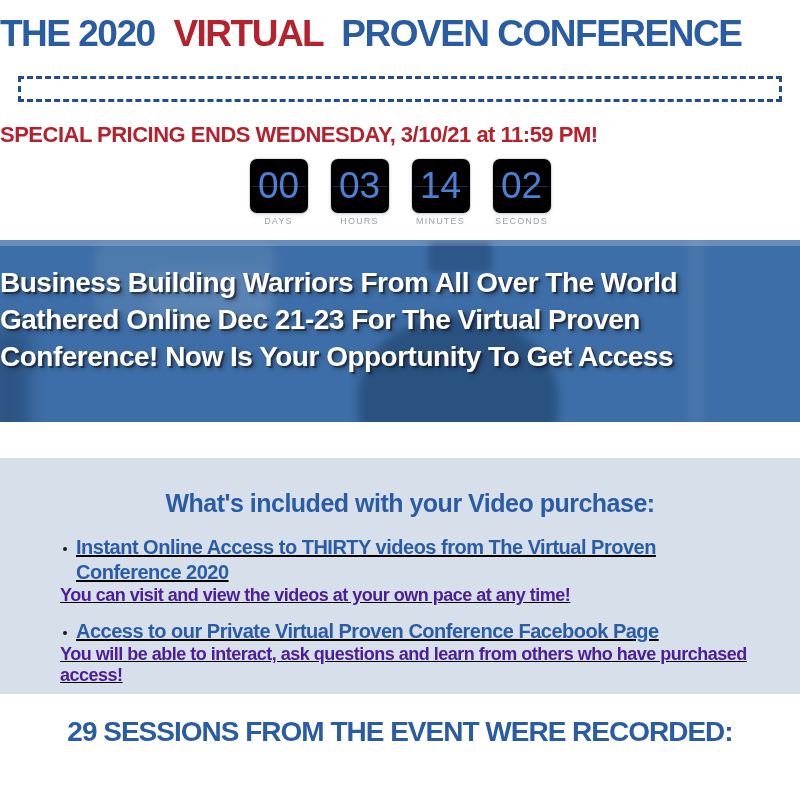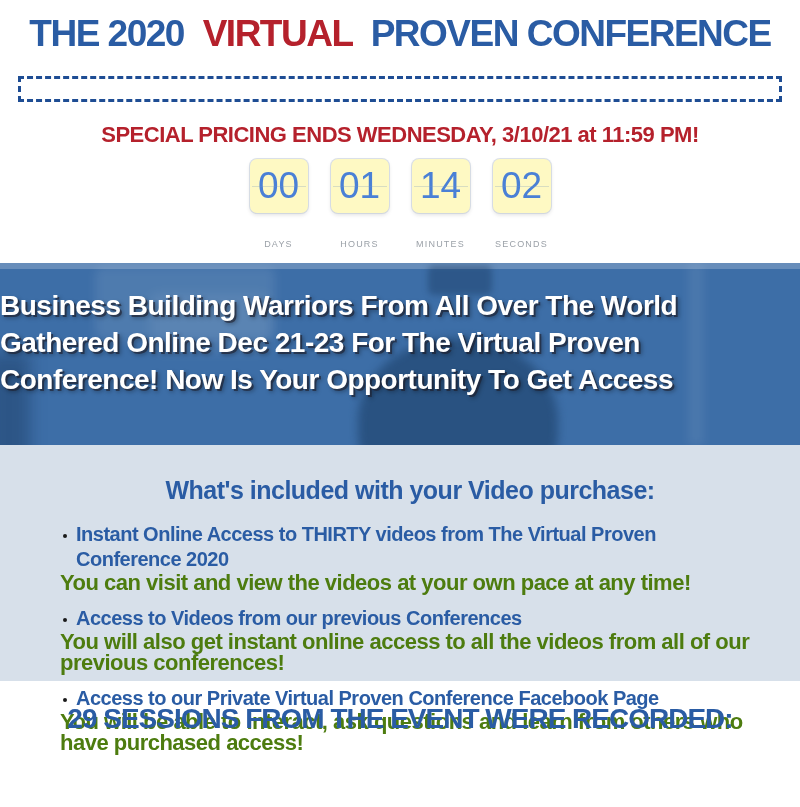--- a/index.html
+++ b/index.html
@@ -1,58 +1,58 @@
 <!DOCTYPE html>
 <html><head>
 <meta charset="utf-8">
 <style>
   * { margin:0; padding:0; box-sizing:border-box; }
   html,body { width:800px; background:#ffffff; font-family:"Liberation Sans", sans-serif; }
   body { height:807px; overflow:hidden; }
 
   
   .headline {
-    margin-top:15px; text-align:center;
+    margin-top:15px; text-align:left;
     font-weight:bold; font-size:37px; line-height:38px; letter-spacing:-1.5px;
   }
   .headline .h-seg { white-space:nowrap; }
   .headline .h-seg + .h-seg { margin-left:10px; }
   .c-blue { color:#2a5ca4; }
   .c-red  { color:#b5212c; }
 
   
   .notice-box {
     margin:23px 18px 0; border:3px dashed #1e4d94;
     padding:9px 10px 11px; text-align:center;
     font-size:23px; font-weight:bold; line-height:31px; letter-spacing:-0.5px;
   }
   .notice-box .n-seg + .n-seg { margin-left:6px; }
   .event-link { text-decoration:underline; cursor:pointer; }
 
   
   .deadline {
-    margin-top:20px; text-align:center; color:#b5212c;
+    margin-top:20px; color:#b5212c;
     font-size:22px; font-weight:bold; letter-spacing:-0.5px;
   }
 
   
   .countdown { display:flex; justify-content:center; gap:23px; margin-top:11px; }
   .count-unit { width:58px; }
   .card-face {
-    background:#fef9c3; height:54px; border-radius:7px;
+    background:#000000; height:54px; border-radius:7px;
     box-shadow:0 0 0 1px rgba(190,200,215,0.55), 0 2px 4px rgba(0,0,0,0.12);
     display:flex; align-items:center; justify-content:center;
     position:relative; font-size:37px; color:#4a80d6;
   }
   .card-face::after {
     content:''; position:absolute; left:2px; right:2px; top:50%;
     height:1px; background:rgba(120,150,190,0.28);
   }
   .count-label {
-    margin-top:26px; text-align:center;
+    margin-top:3px; text-align:center;
     font-size:9px; color:#9ba1a8; letter-spacing:1.2px;
   }
 
   
   .hero {
     margin-top:14px; height:182px; background:#3d6ea7;
     position:relative; overflow:hidden;
   }
   .photo-shape { position:absolute; z-index:1; }
   .ps-topstrip { left:0; top:0; width:100%; height:6px; background:rgba(255,255,255,0.22); }
@@ -66,30 +66,30 @@
   .ps-streak { left:688px; top:0; width:16px; height:182px; background:rgba(255,255,255,0.07); filter:blur(5px); }
   .ps-leftdark { left:-12px; top:90px; width:42px; height:110px; background:rgba(15,40,75,0.35); filter:blur(8px); }
   .hero-text {
     position:relative; z-index:2; padding-top:24px; text-align:left;
     color:#ffffff; font-weight:bold; font-size:28px; line-height:37px; letter-spacing:-0.5px;
     text-shadow:2px 2px 0 rgba(30,28,40,0.6), 3px 3px 4px rgba(0,0,0,0.35);
   }
 
   
   .included {
-    background:#d7e0ea; height:236px; padding:31px 40px 0 60px;
+    background:#d7e0ea; height:236px; padding:31px 40px 0 60px;margin-top:36px;
   }
   .included-heading {
     text-align:center; color:#2a5ca4; font-weight:bold;
     font-size:25px; letter-spacing:-0.5px; margin-bottom:17px;
   }
-  .included-item { margin-bottom:13px; }
+  .included-item { margin-bottom:13px;text-decoration:underline; }
   .item-title-row { padding-left:16px; position:relative; color:#2a5ca4; font-weight:bold; font-size:20px; line-height:25px; letter-spacing:-0.5px; }
   .bullet-dot { position:absolute; left:3px; top:12px; width:4px; height:4px; background:#1a1a1a; border-radius:50%; }
-  .item-desc { color:#4d7c0f; font-weight:bold; font-size:22px; line-height:21px; letter-spacing:-0.5px; }
+  .item-desc { color:#4c1d95; font-weight:bold; font-size:18px; line-height:21px; letter-spacing:-0.5px; }
 
   
   .sessions-heading {
     margin-top:22px; text-align:center; color:#2a5ca4;
     font-weight:bold; font-size:28px; letter-spacing:-1px;
   }
 </style>
 </head>
 <body>
 
@@ -105,21 +105,21 @@
 </div>
 
 <div class="deadline">SPECIAL PRICING ENDS WEDNESDAY, 3/10/21 at 11:59 PM!</div>
 
 <div class="countdown">
   <div class="count-unit">
     <div class="card-face">00</div>
     <div class="count-label">DAYS</div>
   </div>
   <div class="count-unit">
-    <div class="card-face">01</div>
+    <div class="card-face">03</div>
     <div class="count-label">HOURS</div>
   </div>
   <div class="count-unit">
     <div class="card-face">14</div>
     <div class="count-label">MINUTES</div>
   </div>
   <div class="count-unit">
     <div class="card-face">02</div>
     <div class="count-label">SECONDS</div>
   </div>
@@ -144,26 +144,20 @@
 <div class="included">
   <div class="included-heading">What's included with your Video purchase:</div>
 
   <div class="included-item">
     <div class="item-title-row">
       <span class="bullet-dot"></span><span>Instant Online Access to THIRTY videos from The Virtual Proven Conference 2020</span>
     </div>
     <div class="item-desc">You can visit and view the videos at your own pace at any time!</div>
   </div>
 
-  <div class="included-item">
-    <div class="item-title-row">
-      <span class="bullet-dot"></span><span>Access to Videos from our previous Conferences</span>
-    </div>
-    <div class="item-desc">You will also get instant online access to all the videos from all of our previous conferences!</div>
-  </div>
 
   <div class="included-item">
     <div class="item-title-row">
       <span class="bullet-dot"></span><span>Access to our Private Virtual Proven Conference Facebook Page</span>
     </div>
     <div class="item-desc">You will be able to interact, ask questions and learn from others who have purchased access!</div>
   </div>
 </div>
 
 <div class="sessions-heading">29 SESSIONS FROM THE EVENT WERE RECORDED:</div>

